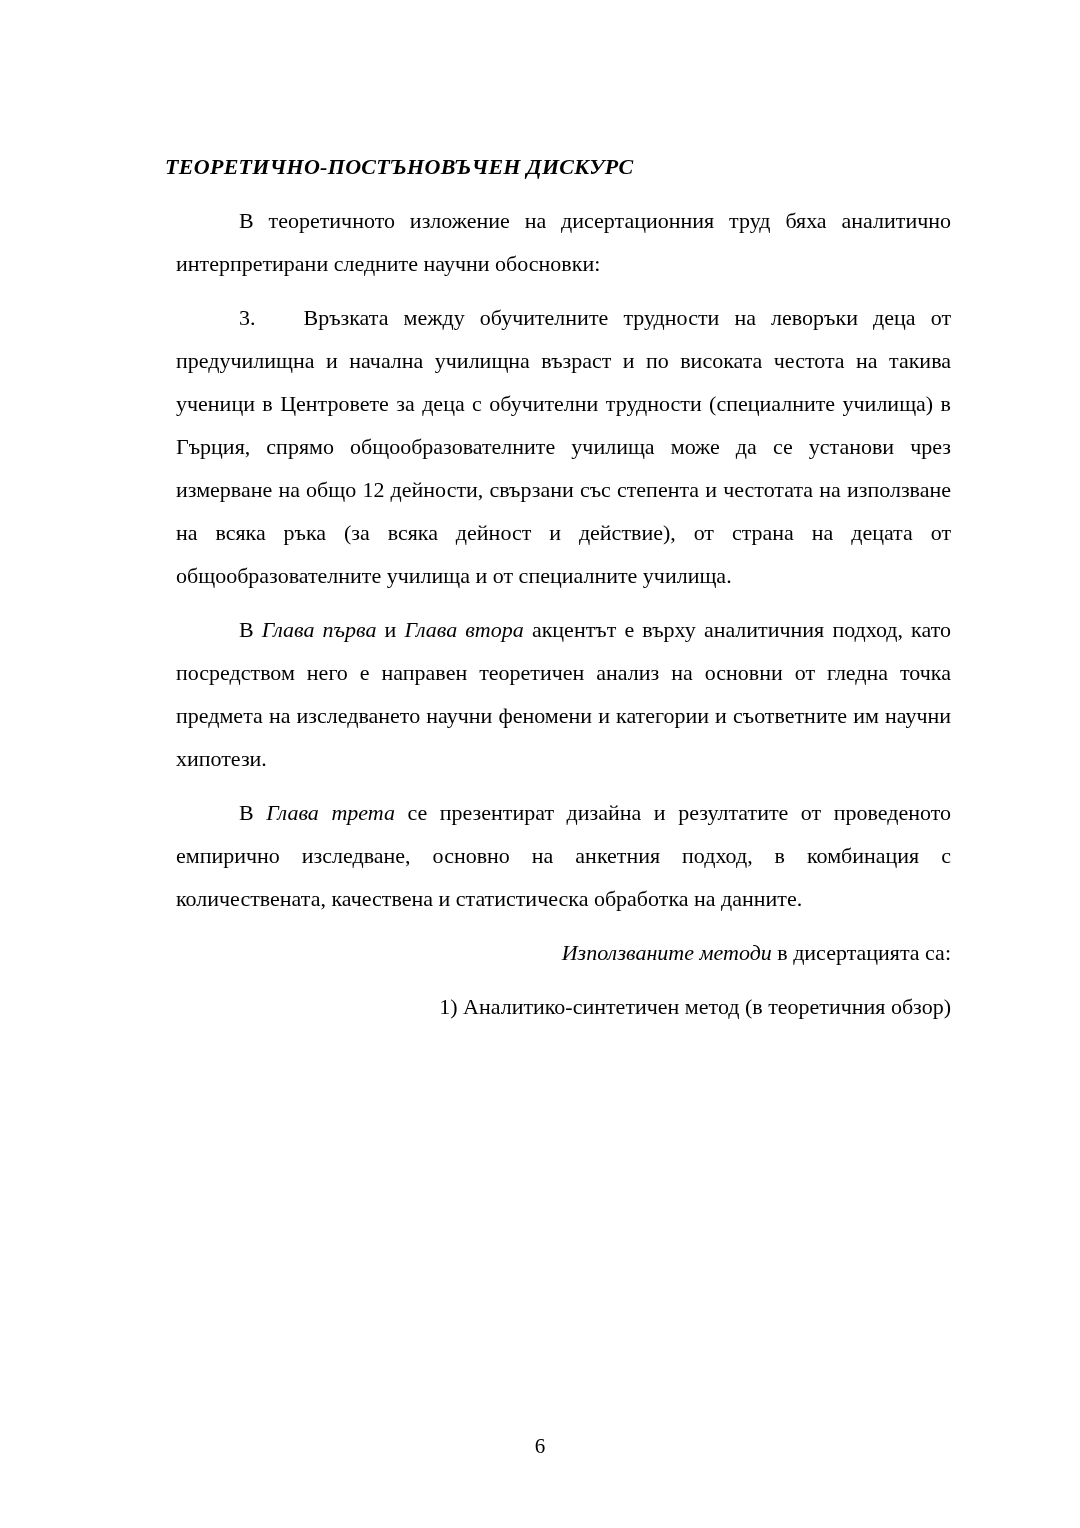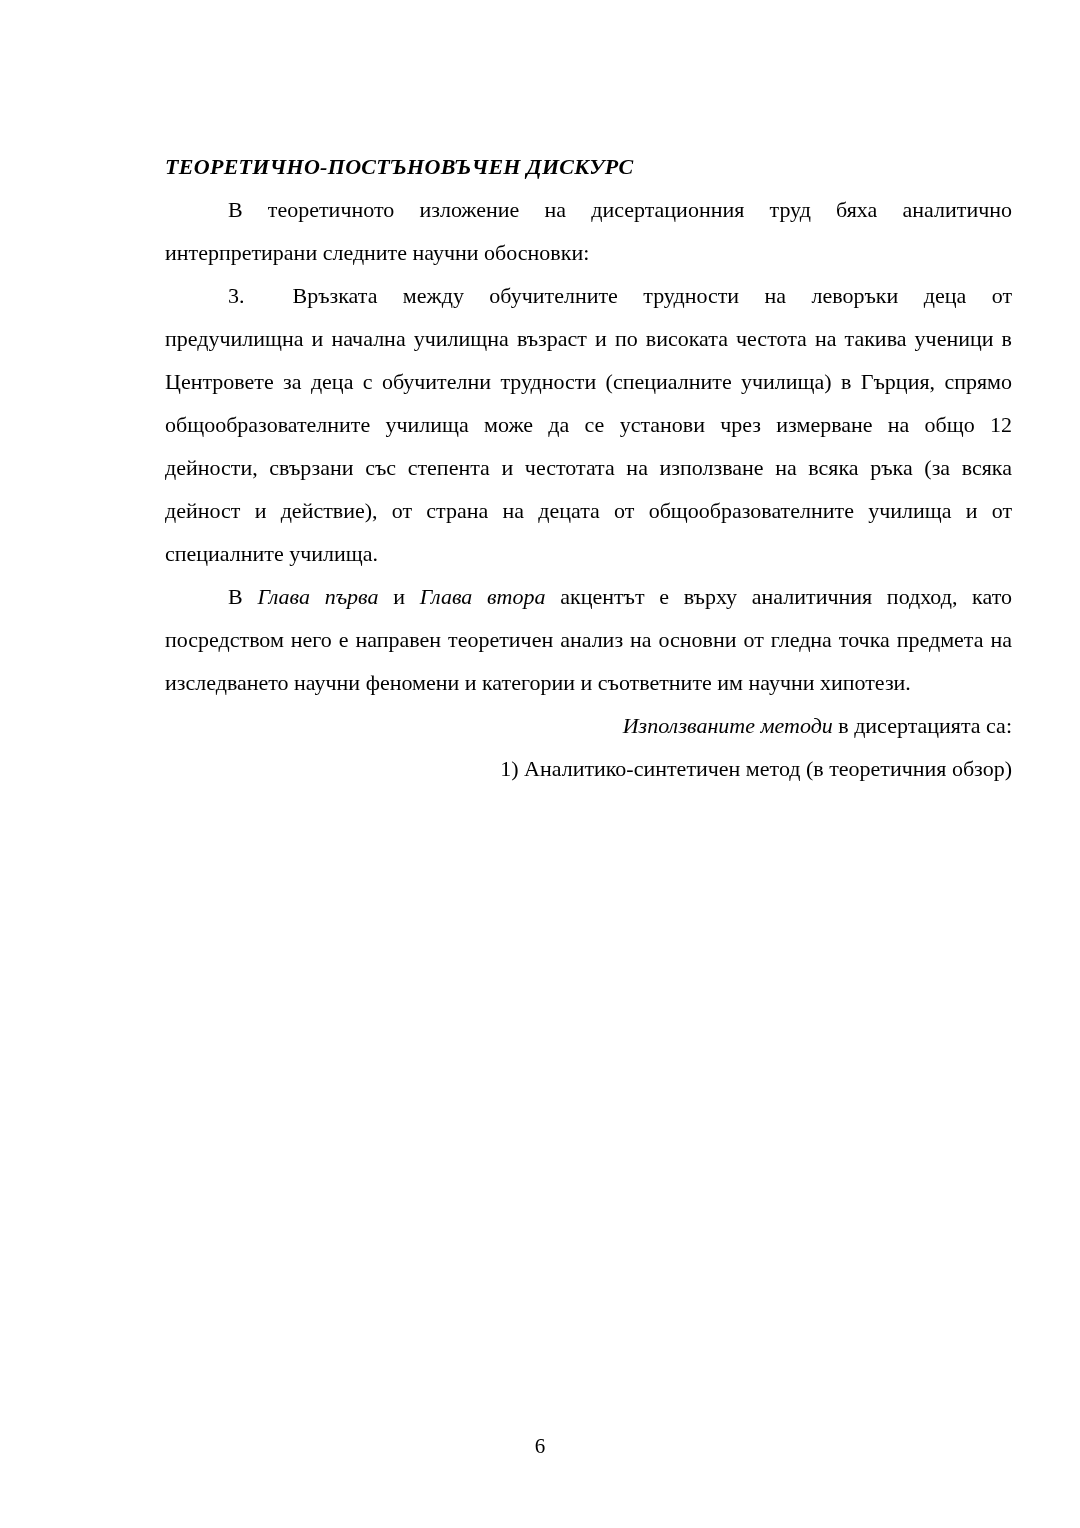--- a/index.html
+++ b/index.html
@@ -12,34 +12,34 @@
     height: 1528px;
     font-family: "Liberation Serif", "DejaVu Serif", serif;
     color: #000000;
     overflow: hidden;
   }
   .page {
     position: relative;
     width: 1080px;
     height: 1128px;
     box-sizing: border-box;
-    padding: 145px 68px 0 165px;
+    padding: 145px 118px 0 165px;
     background: #ffffff;
   }
   .title {
     font-size: 22px;
     font-weight: bold;
     font-style: italic;
     line-height: 43px;
     margin: 0;
     letter-spacing: 0.3px;
     text-align: left;
   }
   .para {
-    margin: 0;
+    margin: 11px;
     font-size: 22px;
     line-height: 43px;
     text-align: justify;
   }
   .indent {
     text-indent: 63px;
   }
   .flush {
     text-indent: 0;
     text-align: right;
@@ -73,20 +73,21 @@
   <h1 class="title">ТЕОРЕТИЧНО-ПОСТЪНОВЪЧЕН ДИСКУРС</h1>
 
   <p class="para indent"><span>В теоретичното изложение на дисертационния труд бяха аналитично интерпретирани следните научни обосновки:</span></p>
 
 
 
   <p class="para indent"><span class="numlbl">3.</span><span>Връзката между обучителните трудности на леворъки деца от предучилищна и начална училищна възраст и по високата честота на такива ученици в Центровете за деца с обучителни трудности (специалните училища) в Гърция, спрямо общообразователните училища може да се установи чрез измерване на общо 12 дейности, свързани със степента и честотата на използване на всяка ръка (за всяка дейност и действие), от страна на децата от общообразователните училища и от специалните училища.</span></p>
 
   <p class="para indent"><span>В </span><span class="it">Глава първа</span><span> и </span><span class="it">Глава втора</span><span> акцентът е върху аналитичния подход, като посредством него е направен теоретичен анализ на основни от гледна точка предмета на изследването научни феномени и категории и съответните им научни хипотези.</span></p>
 
+  <p class="para indent"><span>В </span><span class="it">Глава трета</span><span> се презентират дизайна и резултатите от проведеното емпирично изследване, основно на анкетния подход, в комбинация с количествената, качествена и статистическа обработка на данните.</span></p>
 
   <p class="para flush"><span class="it">Използваните методи</span><span> в дисертацията са:</span></p>
 
   <p class="para hang"><span>1) Аналитико-синтетичен метод (в теоретичния обзор)</span></p>
 
 
   <div class="page-number">6</div>
 
 </div>
 

